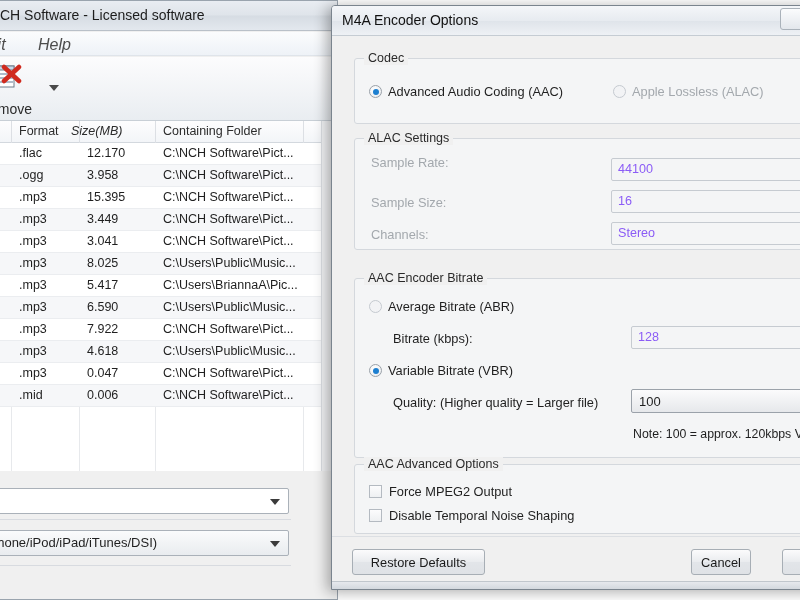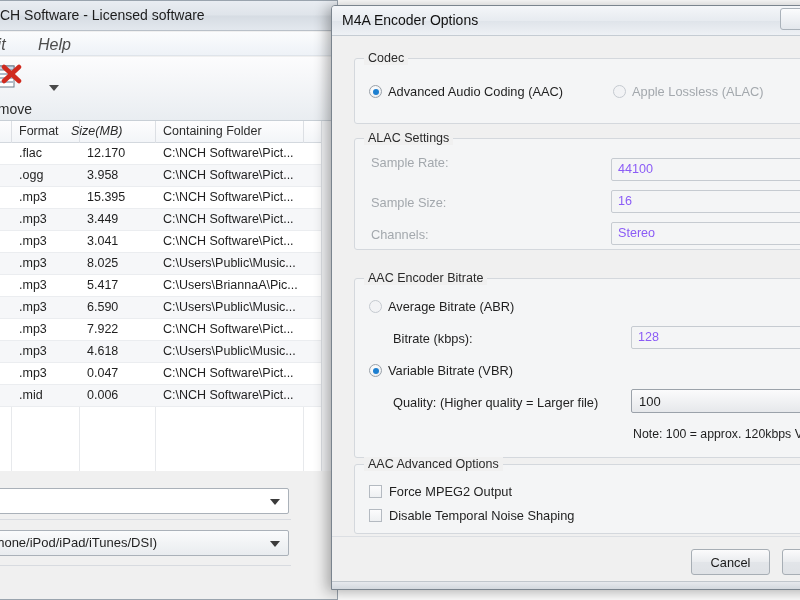--- a/index.html
+++ b/index.html
@@ -597,23 +597,26 @@
         </div>
 
         <div class="cb-wrap" style="left:14px; top:43px;">
           <span class="checkbox"></span>
           <span class="cb-label">Disable Temporal Noise Shaping</span>
         </div>
       </div>
 
       <div id="dialog-footer-sep"></div>
 
-
-
-      <div class="btn" style="left:359px; top:513px; width:79px;">
+      <div class="btn" style="left:20px; top:513px; width:133px;">
+        <span class="btn-label">Restore Defaults</span>
+      </div>
+
+
+      <div class="btn" style="left:359px; top:513px; width:60px;">
         <span class="btn-label">Cancel</span>
       </div>
 
       <div class="btn" style="left:450px; top:513px; width:82px;">
         <span class="btn-label"></span>
       </div>
     </div>
 
     <div id="dialog-statusbar"></div>
   </div>

